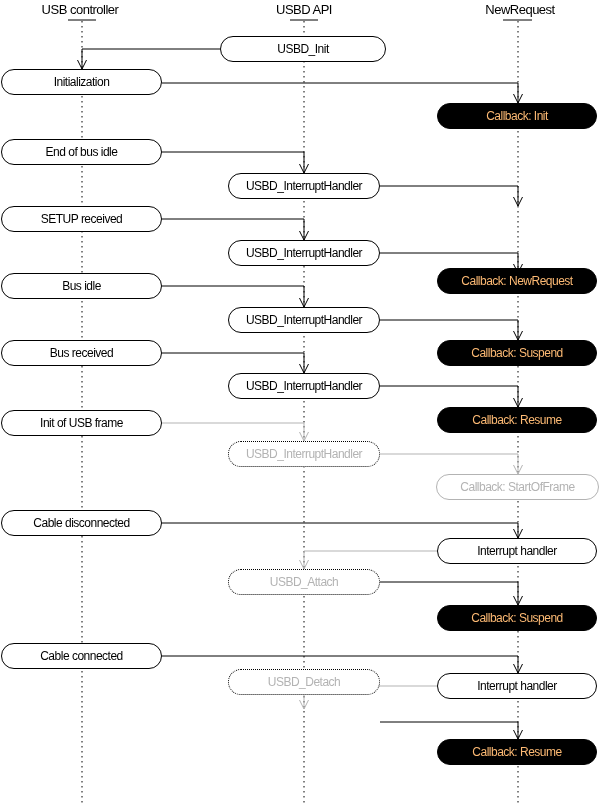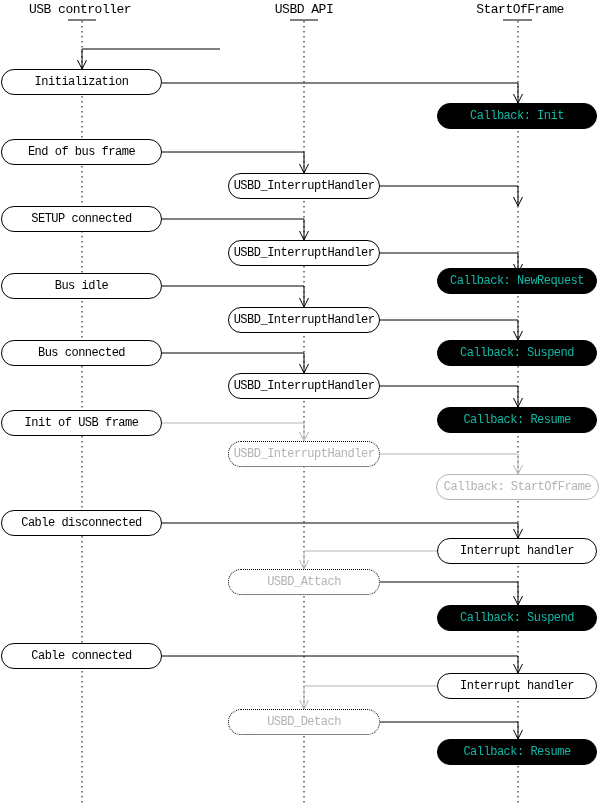--- a/index.html
+++ b/index.html
@@ -1,34 +1,34 @@
 <!DOCTYPE html>
 <html><head>
 <meta charset="utf-8">
 <style>
   :root { --ink:#000000; --muted:#b3b3b3; --bg:#ffffff; }
   html,body { margin:0; padding:0; background:var(--bg); }
   #canvas {
     position:relative; width:600px; height:804px; background:var(--bg);
-    font-family:Liberation Mono, monospace; overflow:hidden;
+    font-family:Liberation Sans, sans-serif; overflow:hidden;
   }
   #wires { position:absolute; left:0; top:0; z-index:0; }
   .lane-header {
     position:absolute; top:2px; transform:translateX(-50%);
     font-size:13px; letter-spacing:-0.5px; color:var(--ink); white-space:nowrap; z-index:2;
   }
   .node {
     position:absolute; height:26px; box-sizing:border-box; z-index:1;
     border:1px solid var(--ink); border-radius:13px; background:#fff; color:var(--ink);
     display:flex; align-items:center; justify-content:center;
     font-size:12px; letter-spacing:-0.5px; white-space:nowrap; overflow:hidden;
   }
   .node--event  { }
   .node--api    { }
-  .node--callback { background:var(--ink); color:#14b8a6; border-color:var(--ink); }
+  .node--callback { background:var(--ink); color:#fdba74; border-color:var(--ink); }
   .node--muted-dotted { border:1px dotted var(--ink); color:var(--muted); }
   .node--muted-outline { border:1px solid var(--muted); color:var(--muted); }
 </style>
 </head>
 <body>
 
 <div id="canvas">
 
   <svg id="wires" width="600" height="804" viewBox="0 0 600 804">
 
@@ -82,40 +82,41 @@
       <path d="M513.5 465 L518 474 L522.5 465"></path>
       <path d="M437 551 H304 V569"></path>
       <path d="M299.5 560 L304 569 L308.5 560"></path>
       <path d="M437 686 H304 V709"></path>
       <path d="M299.5 700 L304 709 L308.5 700"></path>
     </g>
   </svg>
 
   <div class="lane-header" style="left:80px">USB controller</div>
   <div class="lane-header" style="left:304px">USBD API</div>
-  <div class="lane-header" style="left:520px">StartOfFrame</div>
+  <div class="lane-header" style="left:520px">NewRequest</div>
 
+  <div class="node node--api" style="left:220px;top:36px;width:166px">USBD_Init</div>
   <div class="node node--event" style="left:1px;top:69px;width:161px">Initialization</div>
   <div class="node node--callback" style="left:437px;top:103px;width:160px">Callback: Init</div>
-  <div class="node node--event" style="left:1px;top:139px;width:161px">End of bus frame</div>
+  <div class="node node--event" style="left:1px;top:139px;width:161px">End of bus idle</div>
   <div class="node node--api" style="left:228px;top:173px;width:152px">USBD_InterruptHandler</div>
-  <div class="node node--event" style="left:1px;top:206px;width:161px">SETUP connected</div>
+  <div class="node node--event" style="left:1px;top:206px;width:161px">SETUP received</div>
   <div class="node node--api" style="left:228px;top:240px;width:152px">USBD_InterruptHandler</div>
   <div class="node node--event" style="left:1px;top:273px;width:161px">Bus idle</div>
   <div class="node node--callback" style="left:437px;top:268px;width:160px">Callback: NewRequest</div>
   <div class="node node--api" style="left:228px;top:307px;width:152px">USBD_InterruptHandler</div>
-  <div class="node node--event" style="left:1px;top:340px;width:161px">Bus connected</div>
+  <div class="node node--event" style="left:1px;top:340px;width:161px">Bus received</div>
   <div class="node node--callback" style="left:437px;top:340px;width:160px">Callback: Suspend</div>
   <div class="node node--api" style="left:228px;top:373px;width:152px">USBD_InterruptHandler</div>
   <div class="node node--event" style="left:1px;top:410px;width:161px">Init of USB frame</div>
   <div class="node node--callback" style="left:437px;top:407px;width:160px">Callback: Resume</div>
   <div class="node node--muted-dotted" style="left:228px;top:441px;width:152px">USBD_InterruptHandler</div>
   <div class="node node--muted-outline" style="left:436px;top:474px;width:163px">Callback: StartOfFrame</div>
   <div class="node node--event" style="left:1px;top:510px;width:161px">Cable disconnected</div>
   <div class="node node--event" style="left:437px;top:538px;width:160px">Interrupt handler</div>
   <div class="node node--muted-dotted" style="left:228px;top:569px;width:152px">USBD_Attach</div>
   <div class="node node--callback" style="left:437px;top:605px;width:160px">Callback: Suspend</div>
   <div class="node node--event" style="left:1px;top:643px;width:161px">Cable connected</div>
   <div class="node node--event" style="left:437px;top:673px;width:160px">Interrupt handler</div>
-  <div class="node node--muted-dotted" style="left:228px;top:709px;width:152px">USBD_Detach</div>
+  <div class="node node--muted-dotted" style="left:228px;top:669px;width:152px">USBD_Detach</div>
   <div class="node node--callback" style="left:437px;top:739px;width:160px">Callback: Resume</div>
 
 </div>
 
 </body></html>

